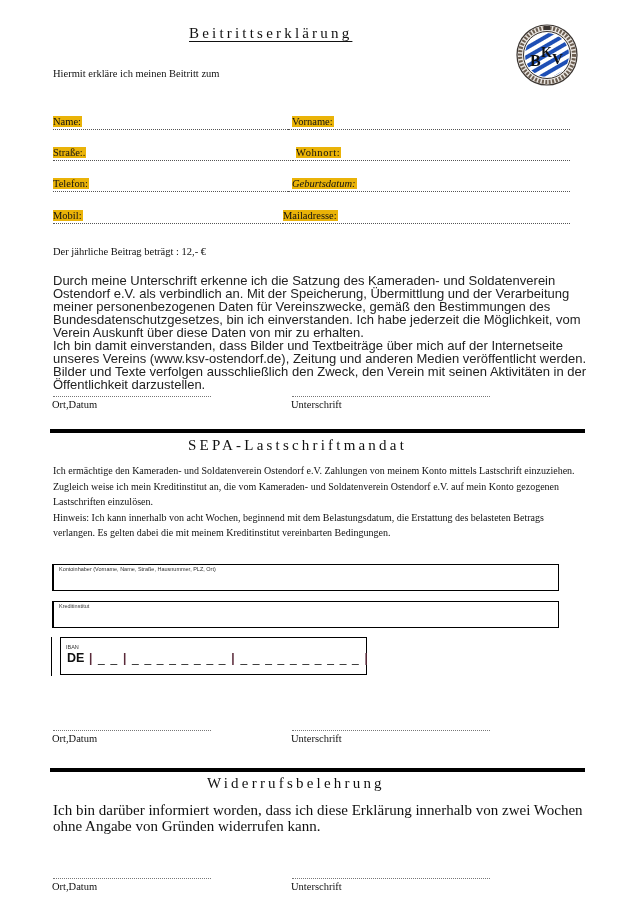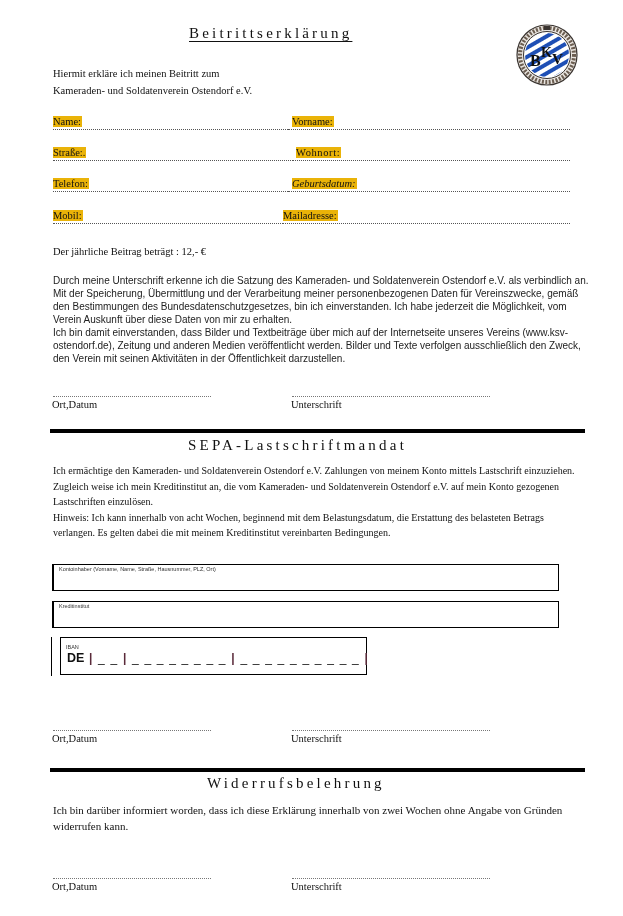--- a/index.html
+++ b/index.html
@@ -5,33 +5,33 @@
   html, body { margin:0; padding:0; background:#ffffff; }
   body { width:623px; height:916px; position:relative; overflow:hidden; color:#1a1a1a;
          font-family:"DejaVu Serif", "Liberation Serif", serif; }
   .abs { position:absolute; }
   .title { font-family:"Liberation Serif", serif; font-size:15px; letter-spacing:3.2px; color:#111; white-space:nowrap; }
   .title.underline { text-decoration:underline; text-underline-offset:3px; }
   .intro { font-family:"Liberation Serif", serif; font-size:10.5px; line-height:17px; color:#111; }
   .field-label { font-family:"Liberation Serif", serif; font-size:10.5px; color:#111; background:#eab308; padding-right:1px; }
   .dotline { position:absolute; height:0; border-bottom:1px dotted #555; }
   .fee { font-family:"Liberation Serif", serif; font-size:10.5px; color:#111; }
-  .consent { font-family:"Liberation Sans", sans-serif; font-size:10px; line-height:13px; color:#222; width:540px; }
+  .consent { font-family:"Liberation Sans", sans-serif; font-size:13px; line-height:13px; color:#222; width:540px; }
   .consent p { margin:0; }
   .sigline { position:absolute; height:0; border-top:1px dotted #777; }
   .siglabel { font-family:"Liberation Serif", serif; font-size:10.5px; color:#111; }
   .rule { position:absolute; left:50px; width:535px; height:4px; background:#000; }
   .sepa-text { font-family:"Liberation Serif", serif; font-size:10px; line-height:15.5px; color:#111; width:530px; }
   .sepa-text p { margin:0; }
   .box { position:absolute; border:1px solid #000; border-left-width:2px; box-sizing:border-box; }
   .box-label { position:absolute; left:5px; top:1px; font-family:"Liberation Sans", sans-serif; font-size:5.5px; color:#333; }
   .iban-de { position:absolute; left:6px; top:13px; font-family:"Liberation Sans", sans-serif; font-size:12.5px; font-weight:bold; color:#111; white-space:pre; }
   .iban-mask { font-weight:normal; font-size:12px; letter-spacing:1.2px; }
   .iban-mask .bar { color:#5a2a3a; font-weight:bold; }
-  .widerruf-text { font-family:"Liberation Serif", serif; font-size:11px; line-height:15.5px; color:#111; width:530px; }
+  .widerruf-text { font-family:"Liberation Serif", serif; font-size:15px; line-height:15.5px; color:#111; width:530px; }
 </style>
 </head>
 <body>
 
 <div class="abs title underline" style="left:189px; top:25px;text-align:center;">Beitrittserklärung</div>
 
 <div class="abs" style="left:516px; top:24px; width:62px; height:62px;">
   <svg width="62" height="62" viewBox="0 0 62 62">
     <defs>
       <pattern id="rauten" width="8" height="8" patternUnits="userSpaceOnUse" patternTransform="rotate(60)">
@@ -50,21 +50,20 @@
     </g>
     <text x="14" y="42" font-family="Liberation Serif, serif" font-weight="bold" font-size="16" fill="#111">B</text>
     <text x="25" y="33" font-family="Liberation Serif, serif" font-weight="bold" font-size="14" fill="#111">K</text>
     <text x="36" y="40" font-family="Liberation Serif, serif" font-weight="bold" font-size="15" fill="#111">V</text>
     <rect x="28" y="2" width="6" height="4" fill="#3a3430"></rect>
   </svg>
 </div>
 
 <div class="abs intro" style="left:53px; top:65px;">
   <div>Hiermit erkläre ich meinen Beitritt zum</div>
-  <div>Kameraden- und Soldatenverein Ostendorf e.V.</div>
 </div>
 
 <div class="dotline" style="left:53px; top:129px; width:235px;"></div>
 <div class="abs field-label" style="left:53px; top:116px;">Name:</div>
 <div class="dotline" style="left:288px; top:129px; width:282px;"></div>
 <div class="abs field-label" style="left:292px; top:116px;">Vorname:</div>
 
 <div class="dotline" style="left:53px; top:160px; width:240px;"></div>
 <div class="abs field-label" style="left:53px; top:147px;">Straße:.</div>
 <div class="dotline" style="left:293px; top:160px; width:277px;"></div>

